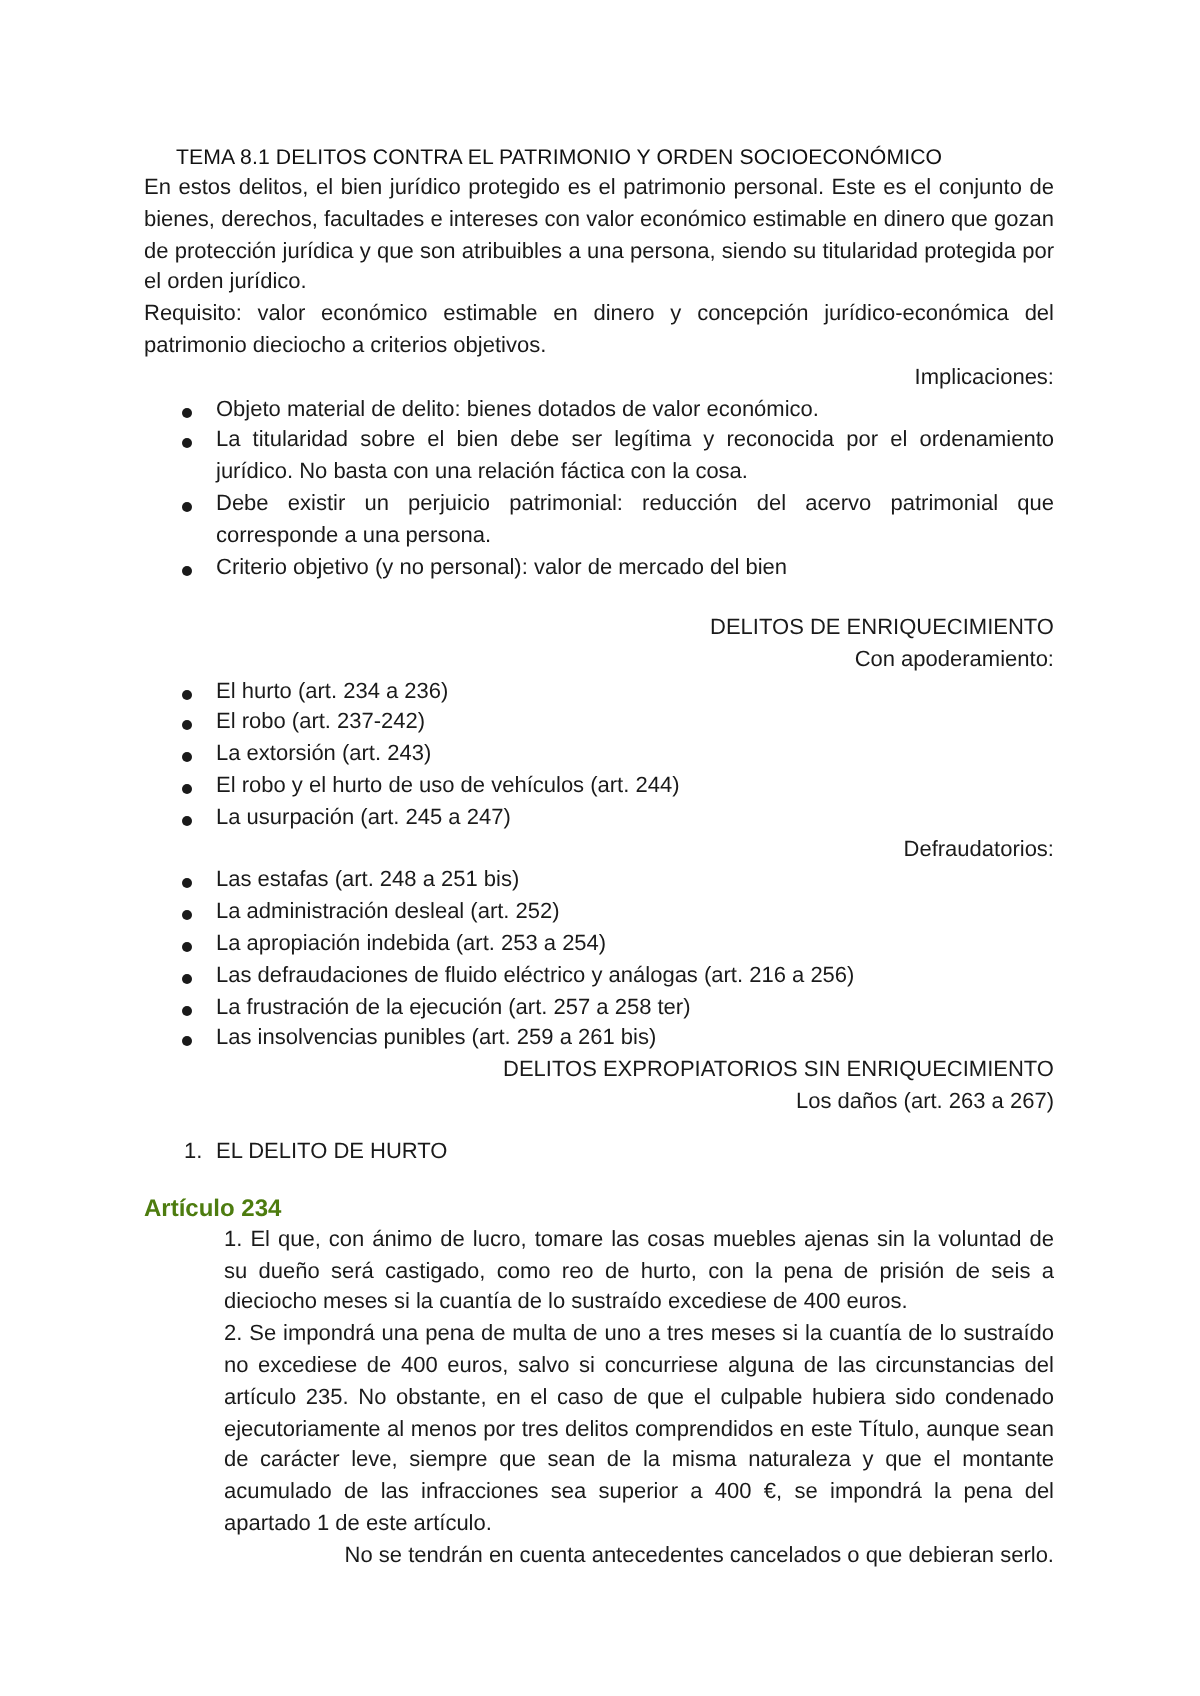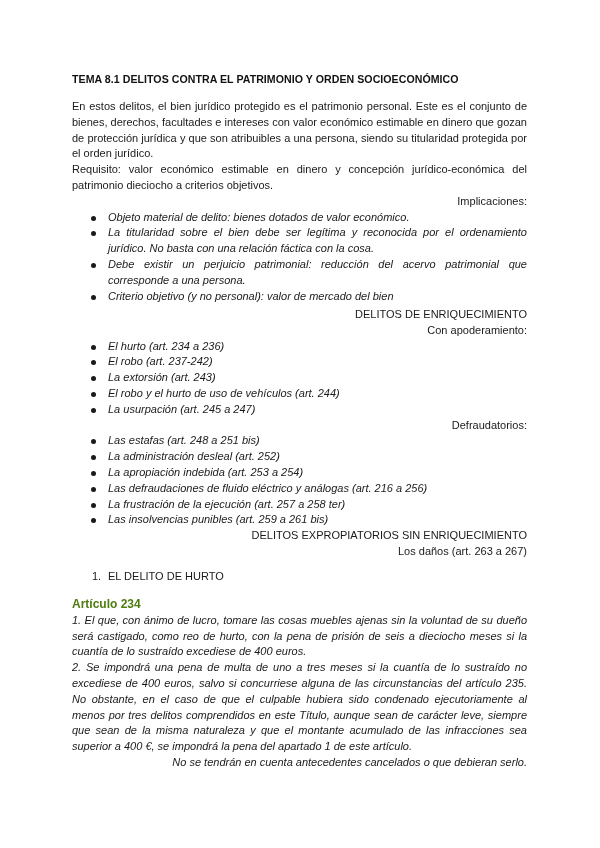--- a/index.html
+++ b/index.html
@@ -19,42 +19,41 @@
     }
     .page {
       position: absolute;
       left: 72px;
       top: 0;
       width: 455px;
     }
     .title {
       position: absolute;
       top: 72px;
-      left: 0;
-      font-weight: bold;
+      left: 16px;
+      font-weight: normal;
       font-size: 10.6px;
       letter-spacing: 0.05px;
       white-space: nowrap;
       color: #111;
     }
     .block {
       position: absolute;
       left: 0;
       width: 455px;
     }
     p {
       margin: 0;
       text-align: justify;
     }
     p.plain { text-align: right; }
     ul.bul {
       margin: 0;
       padding: 0;
       list-style: none;
-      font-style: italic;
     }
     ul.bul li {
       position: relative;
       padding-left: 36px;
       text-align: justify;
     }
     ul.bul li .dot {
       position: absolute;
       left: 19px;
       top: 6px;
@@ -71,31 +70,31 @@
     .numhead .num {
       position: absolute;
       left: 20px;
     }
     .art-title {
       font-weight: bold;
       font-size: 12px;
       color: #4d7c0f;
     }
     .art p {
-      font-style: italic;
+      margin-left: 40px;
     }
   </style>
 </head>
 <body>
 
 <div class="page">
 
   <div class="title">TEMA 8.1 DELITOS CONTRA EL PATRIMONIO Y ORDEN SOCIOECONÓMICO</div>
 
-  <div class="block" style="top:99px;">
+  <div class="block" style="top:87px;">
     <p>En estos delitos, el bien jurídico protegido es el patrimonio personal. Este es el conjunto de bienes, derechos, facultades e intereses con valor económico estimable en dinero que gozan de protección jurídica y que son atribuibles a una persona, siendo su titularidad protegida por el orden jurídico.</p>
     <p>Requisito: valor económico estimable en dinero y concepción jurídico-económica del patrimonio dieciocho a criterios objetivos.</p>
     <p class="plain">Implicaciones:</p>
     <ul class="bul">
       <li><span class="dot"></span><span>Objeto material de delito: bienes dotados de valor económico.</span></li>
       <li><span class="dot"></span><span>La titularidad sobre el bien debe ser legítima y reconocida por el ordenamiento jurídico. No basta con una relación fáctica con la cosa.</span></li>
       <li><span class="dot"></span><span>Debe existir un perjuicio patrimonial: reducción del acervo patrimonial que corresponde a una persona.</span></li>
       <li><span class="dot"></span><span>Criterio objetivo (y no personal): valor de mercado del bien</span></li>
     </ul>
   </div>

